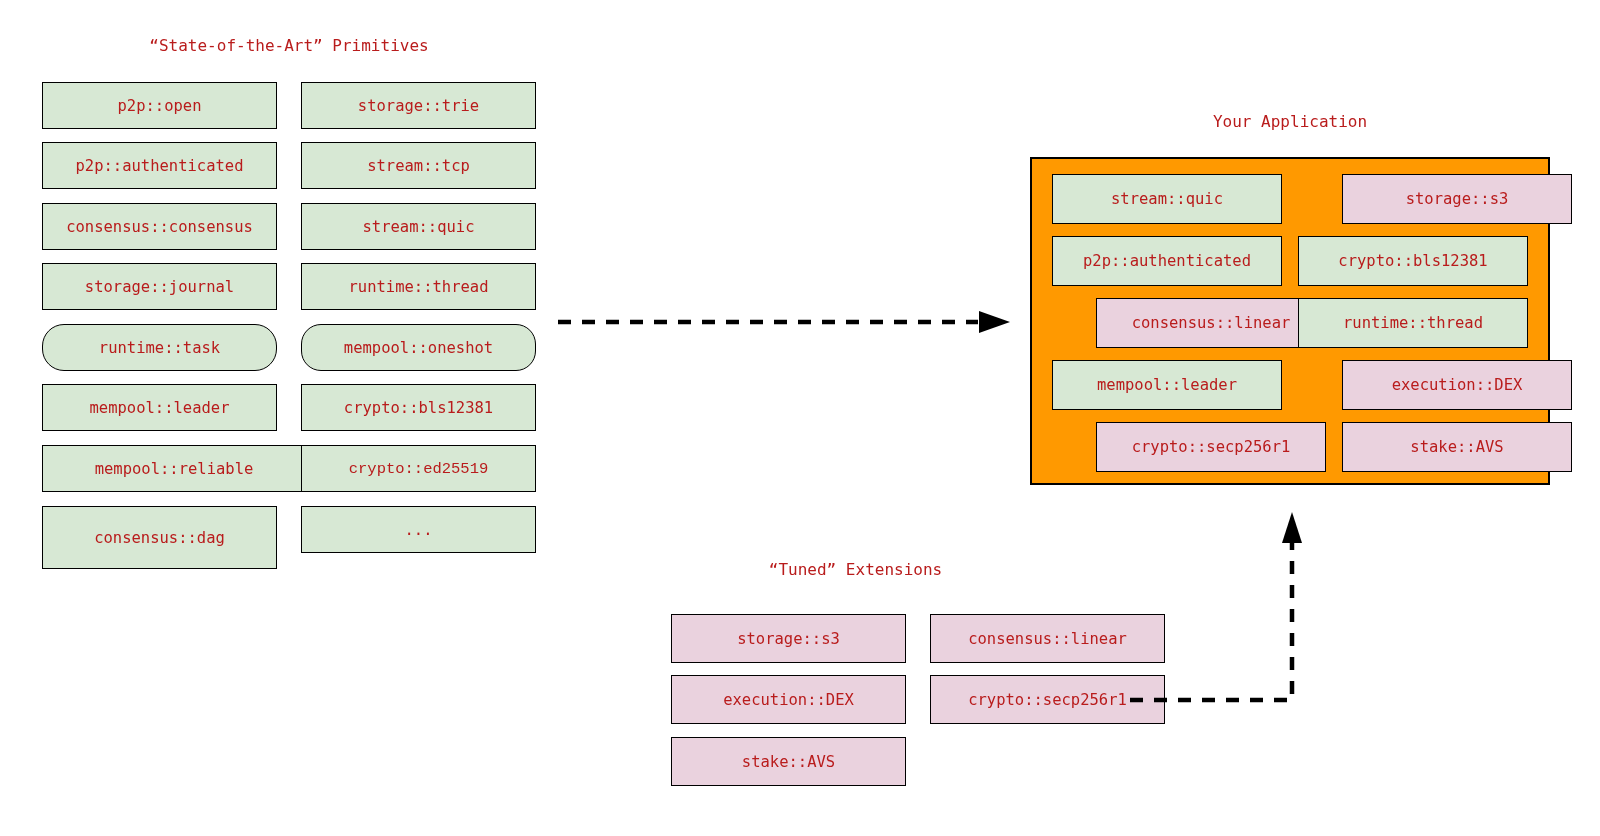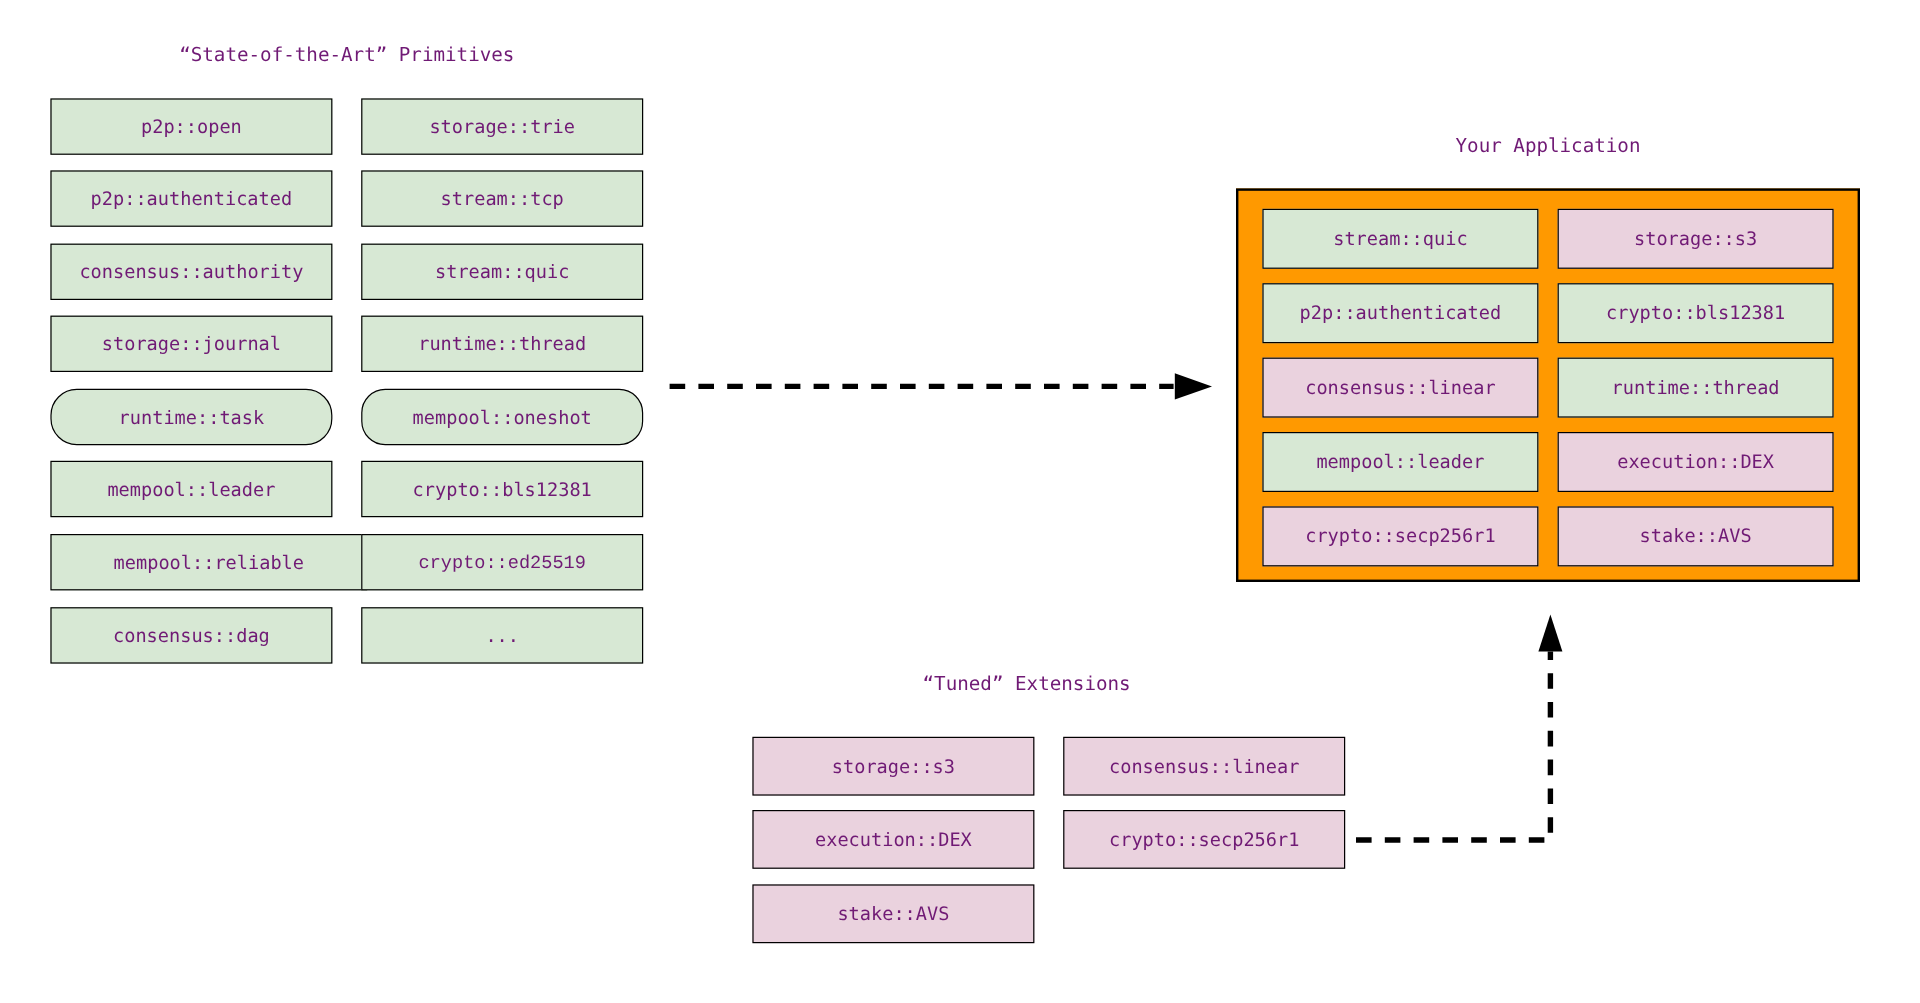--- a/index.html
+++ b/index.html
@@ -2,42 +2,42 @@
 <html style="--green: #d7e8d4; --pink: #ead2de; --orange: #ff9900; --border: #000000;"><head>
 <meta charset="utf-8">
 <style>
   html, body { margin: 0; padding: 0; background: #ffffff; }
   .canvas {
     position: relative;
     width: 1600px;
     height: 836px;
     background: #ffffff;
     font-family: "DejaVu Sans Mono", "Liberation Mono", monospace;
-    color: #701a75;
+    color: #b91c1c;
     overflow: hidden;
   }
   .dtitle {
     position: absolute;
     text-align: center;
     font-size: 16px;
     line-height: 20px;
     white-space: nowrap;
   }
   .node {
     position: absolute;
     display: flex;
     align-items: center;
     justify-content: center;
     border: 1.5px solid var(--border);
     box-sizing: border-box;
     font-size: 15.5px;
     white-space: nowrap;
   }
   .green { background: var(--green); }
-  .pink  { background: var(--pink); }
+  .pink  { background: var(--pink); margin-left: 44px; }
   .app-container {
     position: absolute;
     left: 1030px; top: 157px;
     width: 520px; height: 328px;
     background: var(--orange);
     border: 2px solid var(--border);
     box-sizing: border-box;
   }
   .app-container .node { position: absolute; }
   .arrows {
@@ -48,26 +48,26 @@
 </style>
 </head>
 <body>
 
 <div class="canvas">
 
   <div class="dtitle" style="left:42px; top:36px; width:494px;">“State-of-the-Art” Primitives</div>
 
   <div class="node green" style="left:42px; top:82px;  width:235px; height:47px;text-align:right;">p2p::open</div>
   <div class="node green" style="left:42px; top:142px; width:235px; height:47px;">p2p::authenticated</div>
-  <div class="node green" style="left:42px; top:203px; width:235px; height:47px;">consensus::authority</div>
+  <div class="node green" style="left:42px; top:203px; width:235px; height:47px;">consensus::consensus</div>
   <div class="node green" style="left:42px; top:263px; width:235px; height:47px;">storage::journal</div>
   <div class="node green" style="left:42px; top:324px; width:235px; height:47px;border-radius:22px;">runtime::task</div>
   <div class="node green" style="left:42px; top:384px; width:235px; height:47px;">mempool::leader</div>
   <div class="node green" style="left:42px; top:445px; width:264px; height:47px;">mempool::reliable</div>
-  <div class="node green" style="left:42px; top:506px; width:235px; height:47px;">consensus::dag</div>
+  <div class="node green" style="left:42px; top:506px; width:235px; height:63px;">consensus::dag</div>
 
   <div class="node green" style="left:301px; top:142px; width:235px; height:47px;">stream::tcp</div>
   <div class="node green" style="left:301px; top:82px;  width:235px; height:47px;">storage::trie</div>
   <div class="node green" style="left:301px; top:203px; width:235px; height:47px;">stream::quic</div>
   <div class="node green" style="left:301px; top:263px; width:235px; height:47px;">runtime::thread</div>
   <div class="node green" style="left:301px; top:324px; width:235px; height:47px;border-radius:20px;">mempool::oneshot</div>
   <div class="node green" style="left:301px; top:384px; width:235px; height:47px;">crypto::bls12381</div>
   <div class="node green" style="left:301px; top:445px; width:235px; height:47px;font-family:Liberation Mono, monospace;">crypto::ed25519</div>
   <div class="node green" style="left:301px; top:506px; width:235px; height:47px;">...</div>
 

